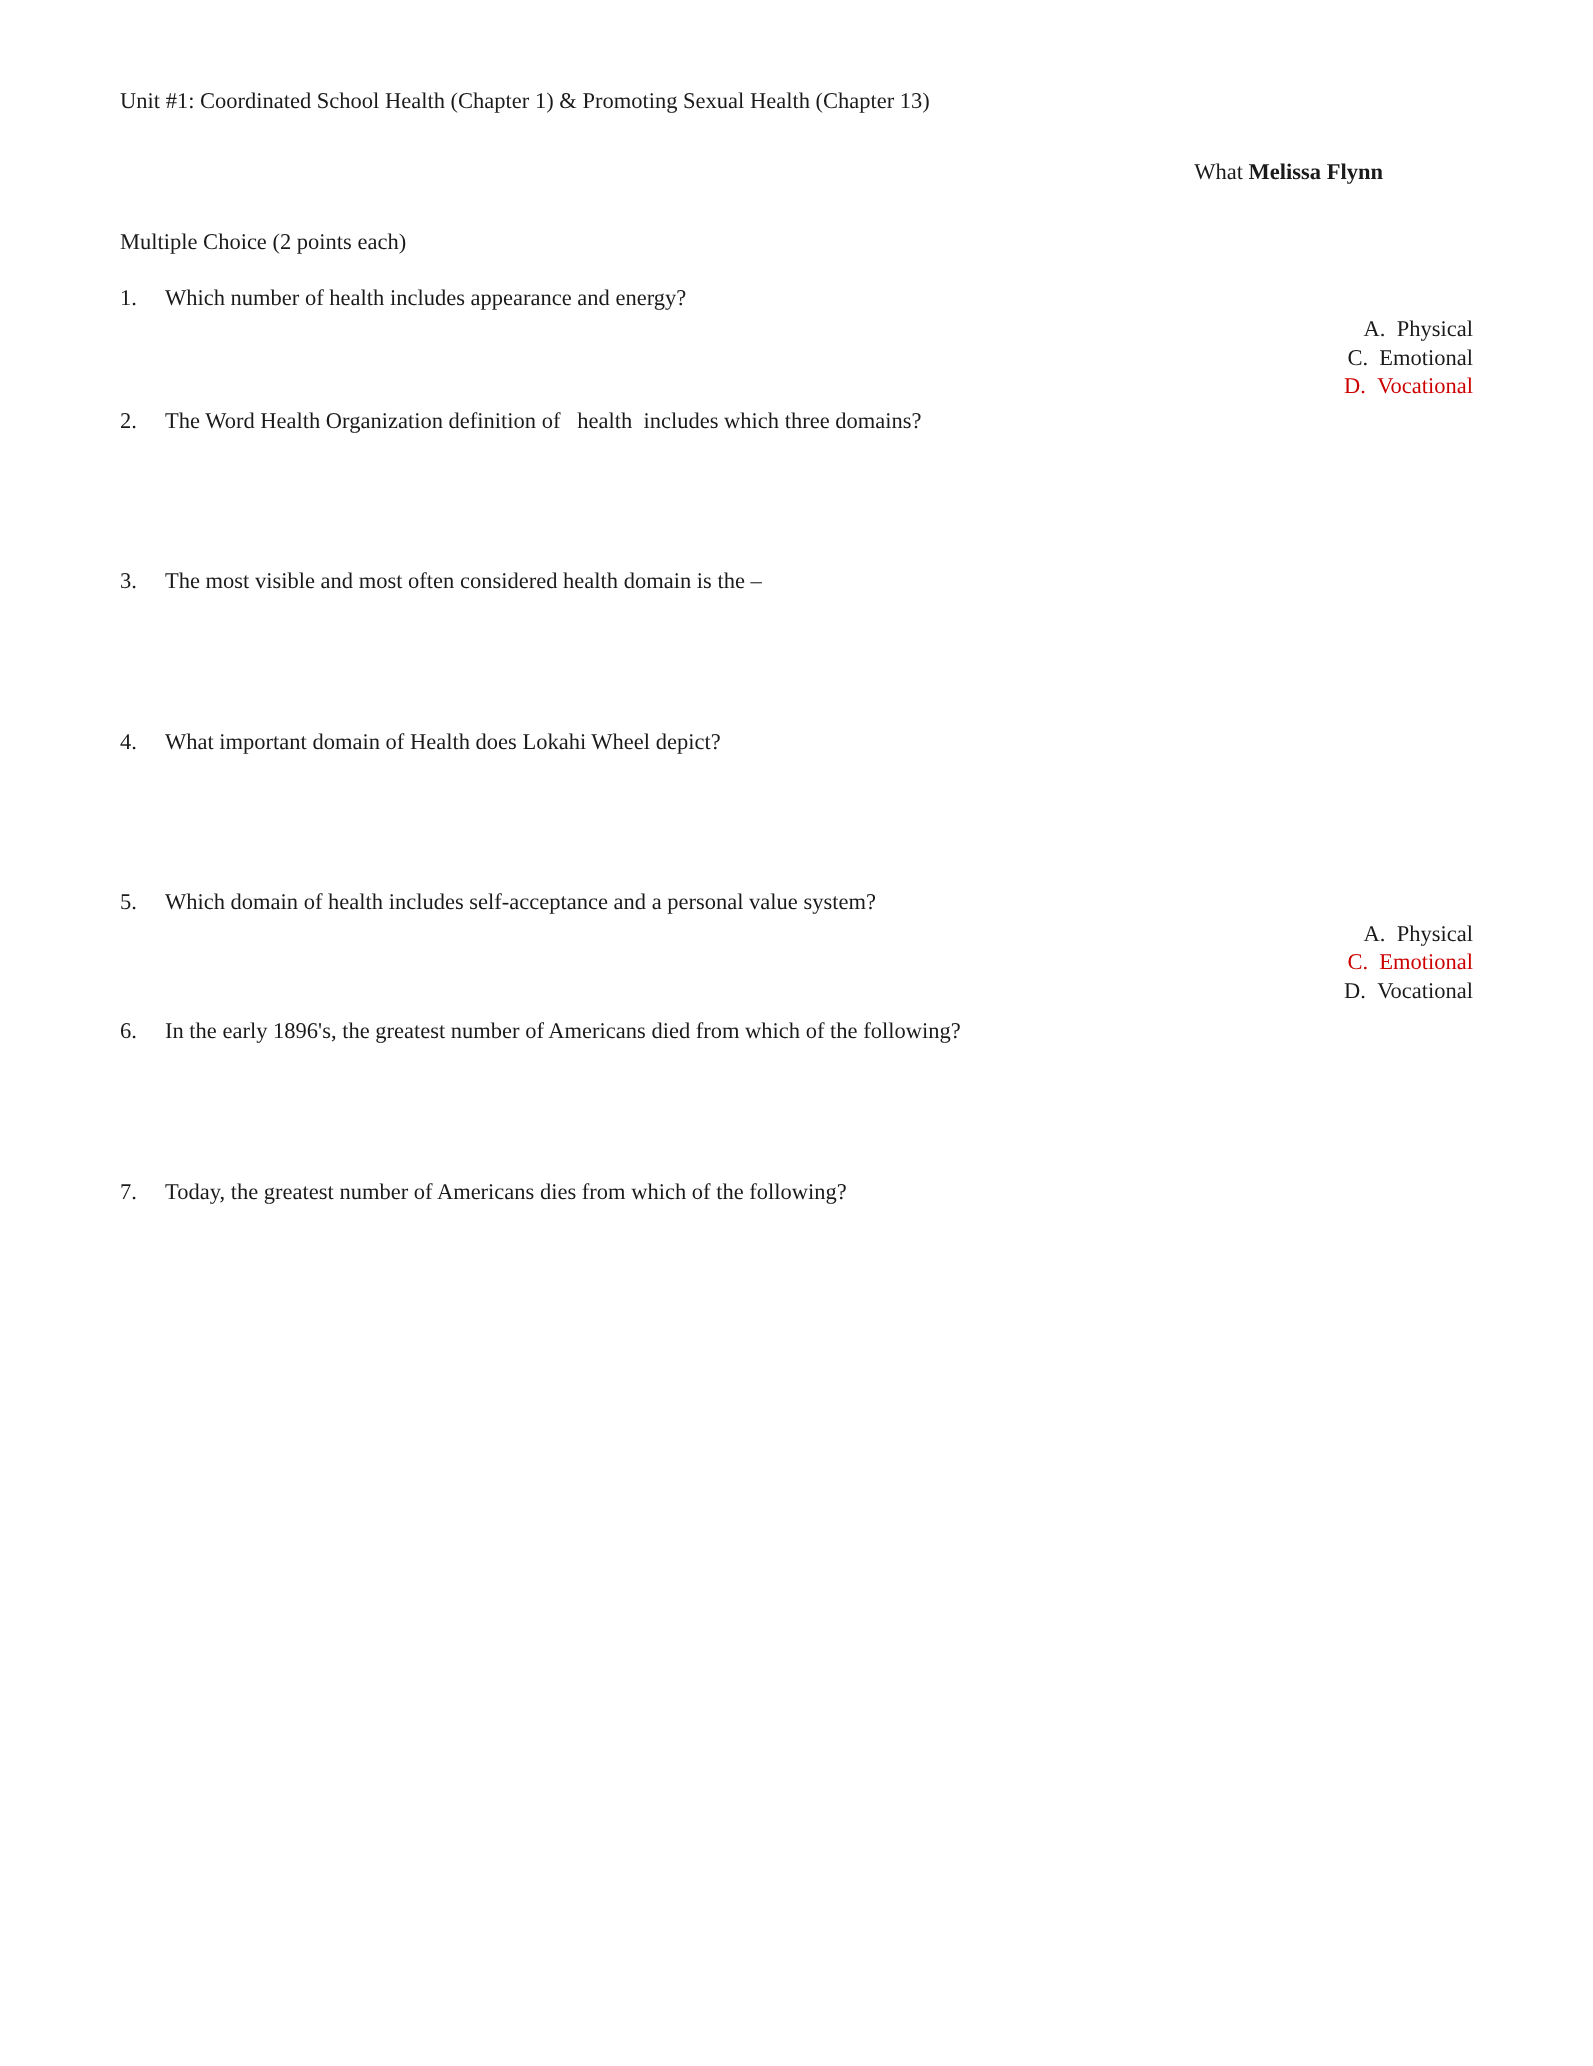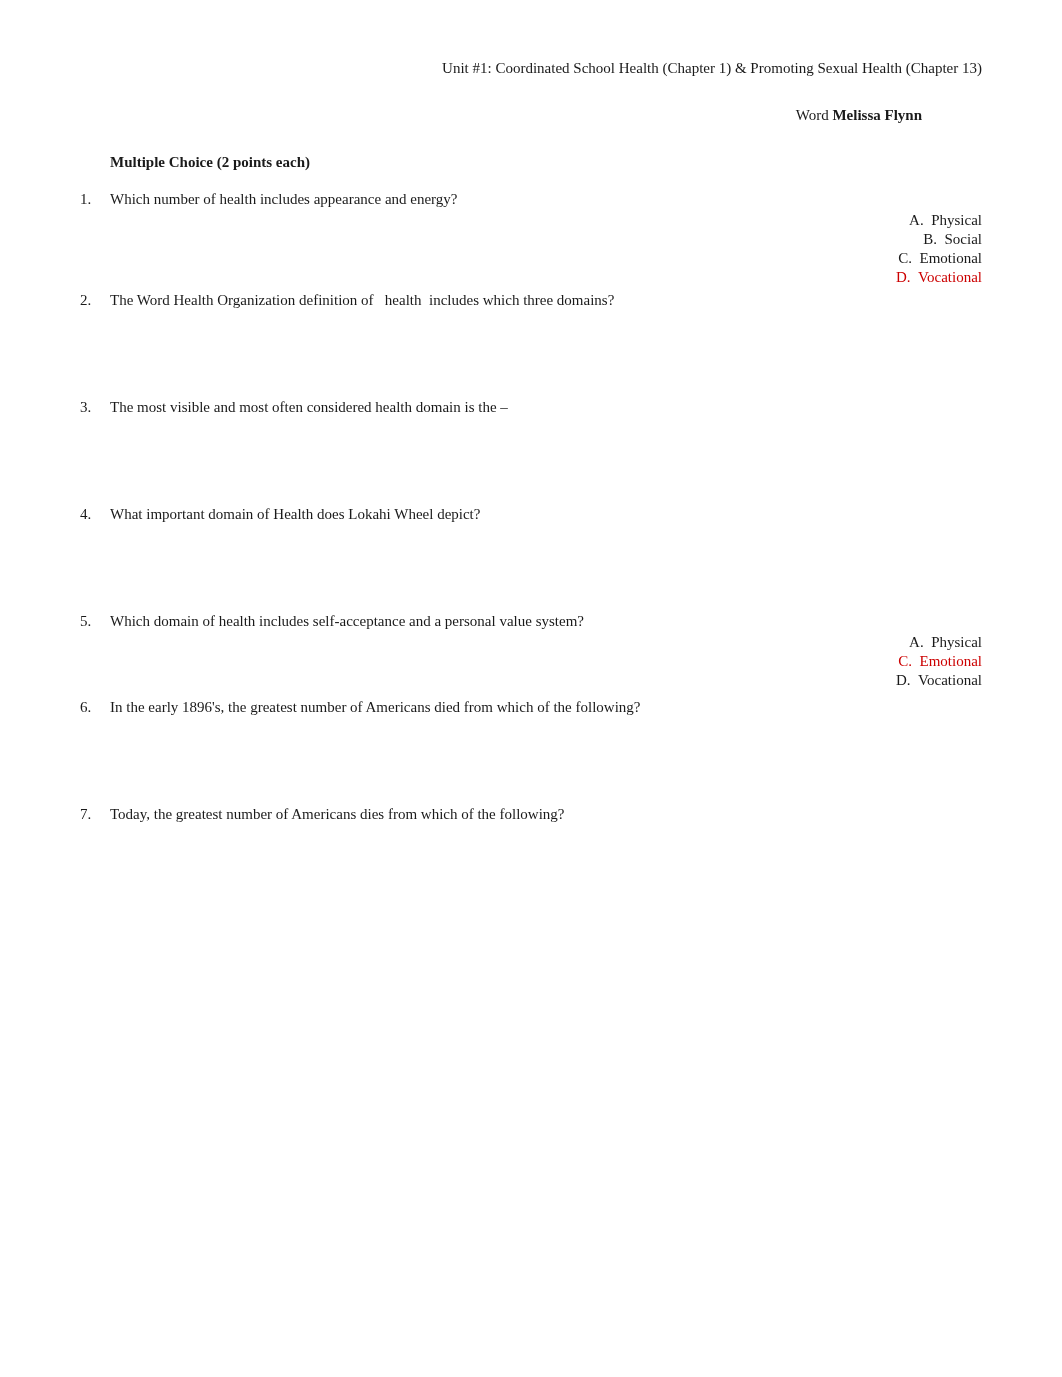--- a/index.html
+++ b/index.html
@@ -12,21 +12,21 @@
       background: #ffffff;
       font-family: 'Times New Roman', Times, serif;
       font-size: 15px;
       color: #1a1a1a;
       width: 1062px;
       min-height: 1377px;
       padding: 60px 80px 60px 80px;
     }
 
     .page-title {
-      text-align: right;
+      text-align: left;
       font-size: 15px;
       margin-bottom: 30px;
       font-weight: normal;
     }
 
     .name-line {
       text-align: right;
       font-size: 15px;
       margin-bottom: 30px;
       padding-right: 60px;
@@ -37,22 +37,21 @@
     }
 
     .name-value {
       font-weight: bold;
       margin-left: 0;
     }
 
     .section-header {
       font-size: 15px;
       margin-bottom: 20px;
-      font-weight: bold;
-      margin-left: 30px;
+      font-weight: normal;
     }
 
     .question-main {
       display: flex;
       margin-bottom: 4px;
     }
 
     .question-number {
       min-width: 30px;
       font-size: 15px;
@@ -102,36 +101,35 @@
       display: flex;
       margin-bottom: 20px;
     }
   </style>
 </head>
 <body>
 
 <div class="page-title">Unit #1:  Coordinated School Health (Chapter 1) &amp; Promoting Sexual Health (Chapter 13)</div>
 
 <div class="name-line">
-  <span class="name-label">Word</span>
+  <span class="name-label">What</span>
   <span class="name-value">Melissa Flynn</span>
 </div>
 
 <div class="section-header">Multiple Choice (2 points each)</div>
 
 <div>
 
   <div class="question-block">
     <div class="question-main">
       <span class="question-number">1.</span>
       <span class="question-text">Which number of health includes appearance and energy?</span>
     </div>
     <ul class="answer-options">
       <li class="answer-option">A.&nbsp;&nbsp;Physical</li>
-      <li class="answer-option">B.&nbsp;&nbsp;Social</li>
       <li class="answer-option">C.&nbsp;&nbsp;Emotional</li>
       <li class="answer-option highlighted">D.&nbsp;&nbsp;Vocational</li>
     </ul>
   </div>
 
   <div class="q-no-options">
     <span class="question-number">2.</span>
     <span class="question-text">The Word Health Organization definition of &nbsp;&nbsp;health &nbsp;includes which three domains?</span>
   </div>
 

